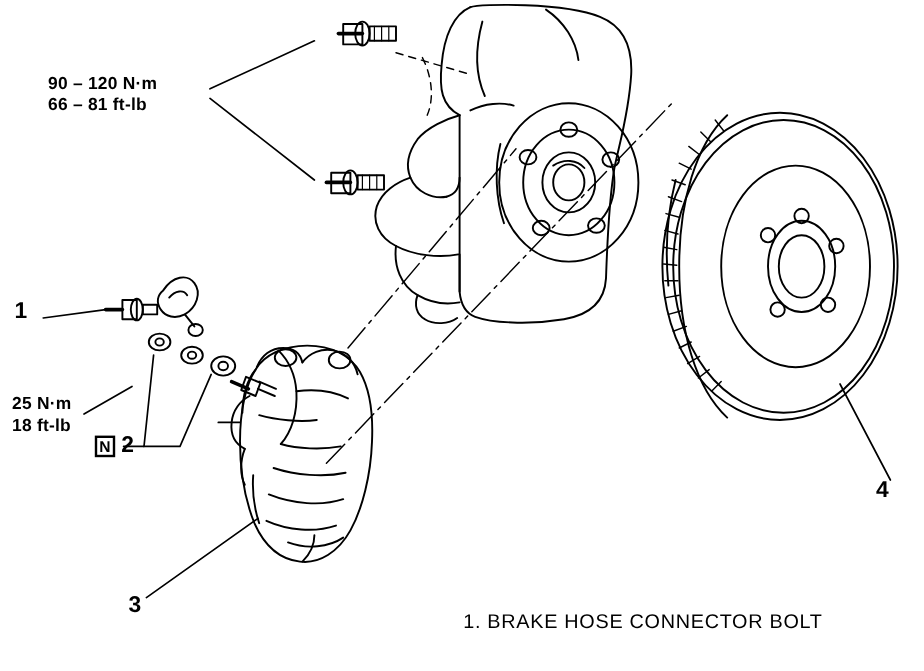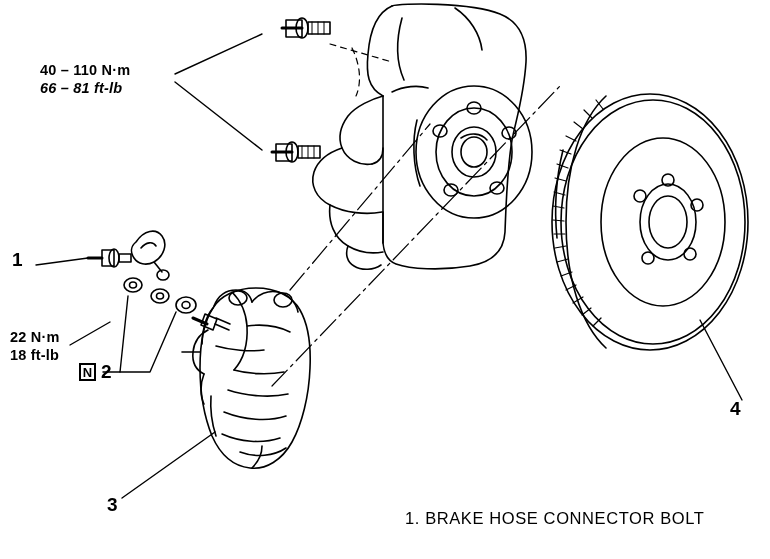--- a/index.html
+++ b/index.html
@@ -37,21 +37,20 @@
     font-weight: bold;
     font-size: 19px;
   }
   .legend {
     font-size: 16.5px;
     letter-spacing: 0.6px;
   }
   .legend-row {
     display: block;
     height: 21px;
-    margin-left: 19px;
   }
   .nbox {
     position: absolute;
     width: 17px;
     height: 18px;
     border: 2px solid #000;
     box-sizing: border-box;
     font-weight: bold;
     font-size: 13px;
     text-align: center;
@@ -242,24 +241,24 @@
         <path d="M272 386 L 560 86"></path>
         <path d="M290 290 L 430 124"></path>
       </g>
       <g stroke-width="1.2" stroke-dasharray="6 5">
         <path d="M330 44 L 392 62"></path>
         <path d="M352 48 C 360 64, 362 82, 356 96"></path>
       </g>
     </g>
   </svg>
 
-  <div class="txt torque" style="left:40px; top:62px;">40 – 110 N·m</div>
-  <div class="txt torque" style="left:40px; top:80px;font-style:italic;">66 – 81 ft-lb</div>
-
-  <div class="txt torque" style="left:10px; top:329px;">22 N·m</div>
+  <div class="txt torque" style="left:40px; top:62px;">90 – 120 N·m</div>
+  <div class="txt torque" style="left:40px; top:80px;">66 – 81 ft-lb</div>
+
+  <div class="txt torque" style="left:10px; top:329px;">25 N·m</div>
   <div class="txt torque" style="left:10px; top:347px;">18 ft-lb</div>
 
   <div class="nbox" style="left:79px; top:363px;">N</div>
 
   <div class="txt callout" style="left:101px; top:361px;">2</div>
 
   <div class="txt callout" style="left:12px; top:249px;">1</div>
 
   <div class="txt callout" style="left:107px; top:494px;">3</div>
 

